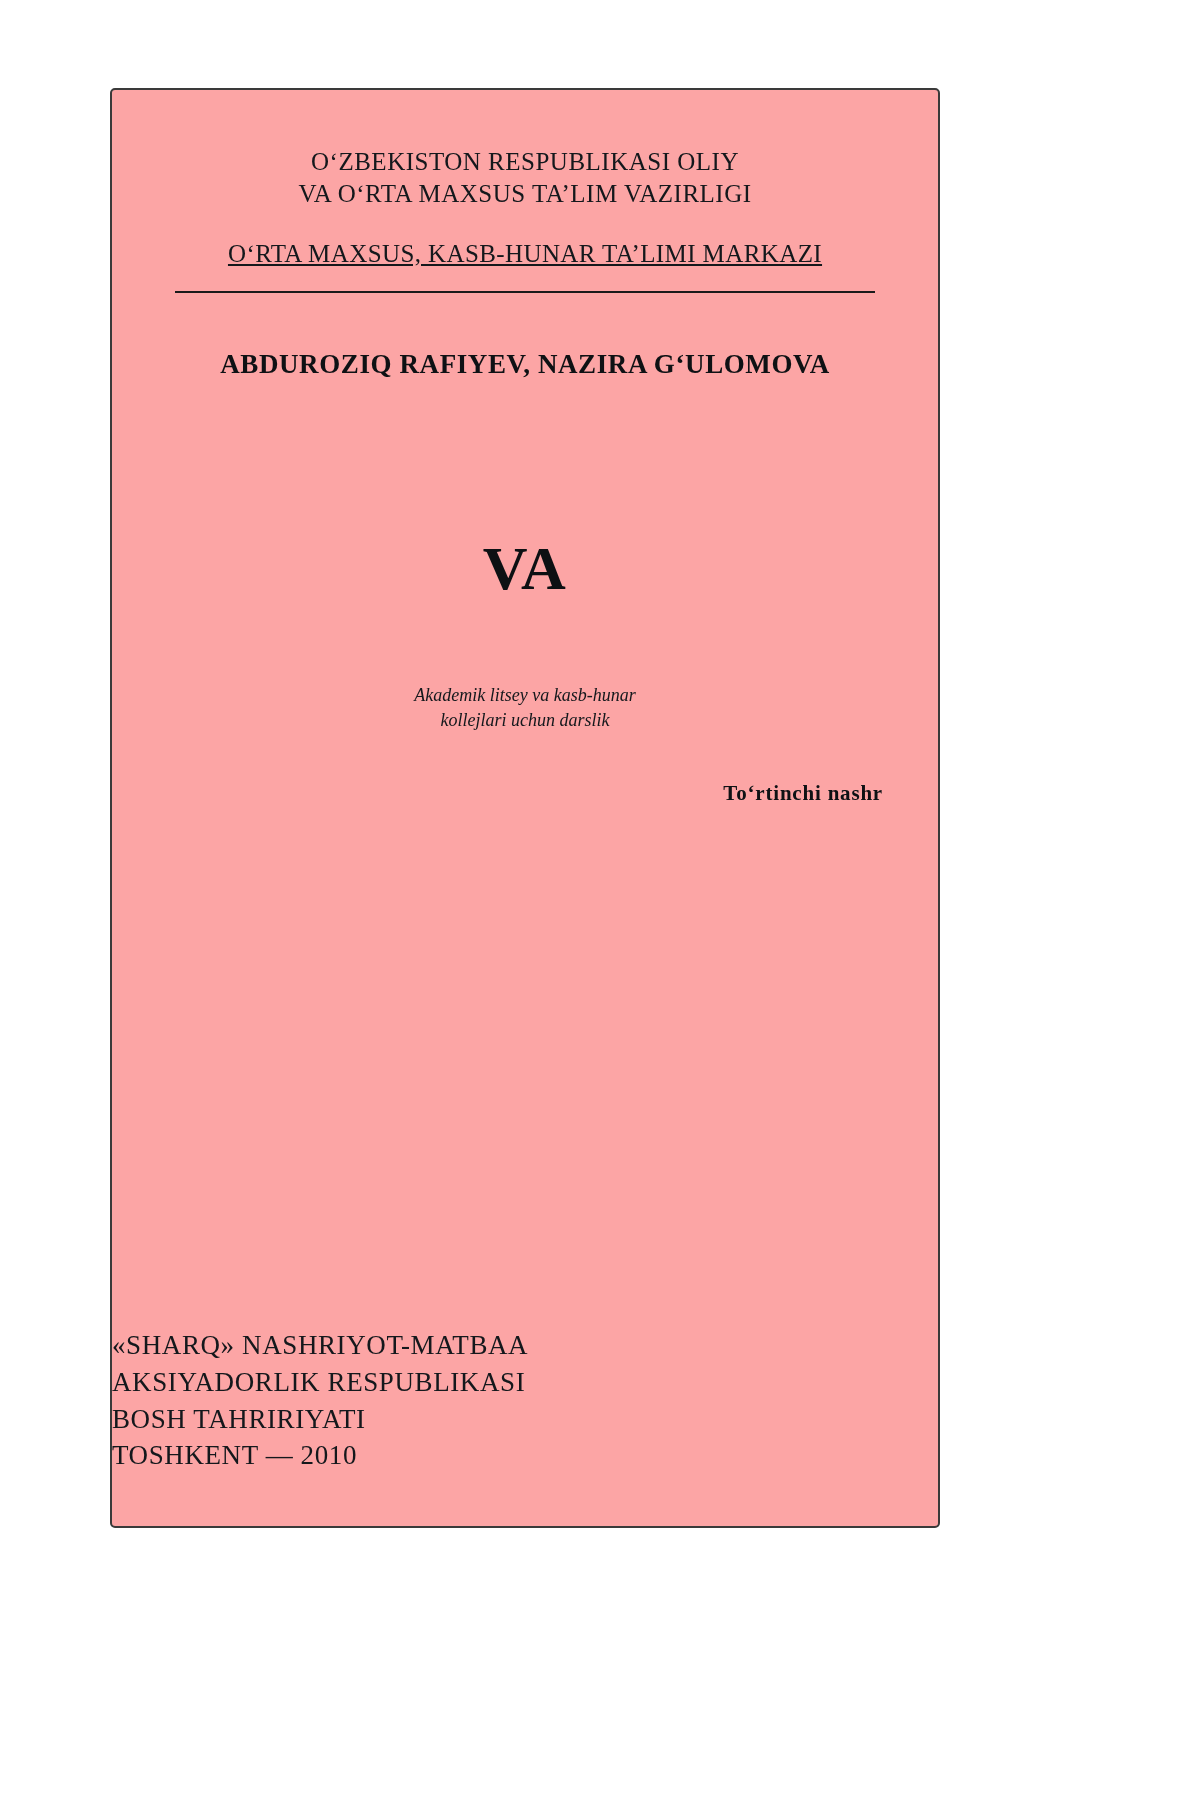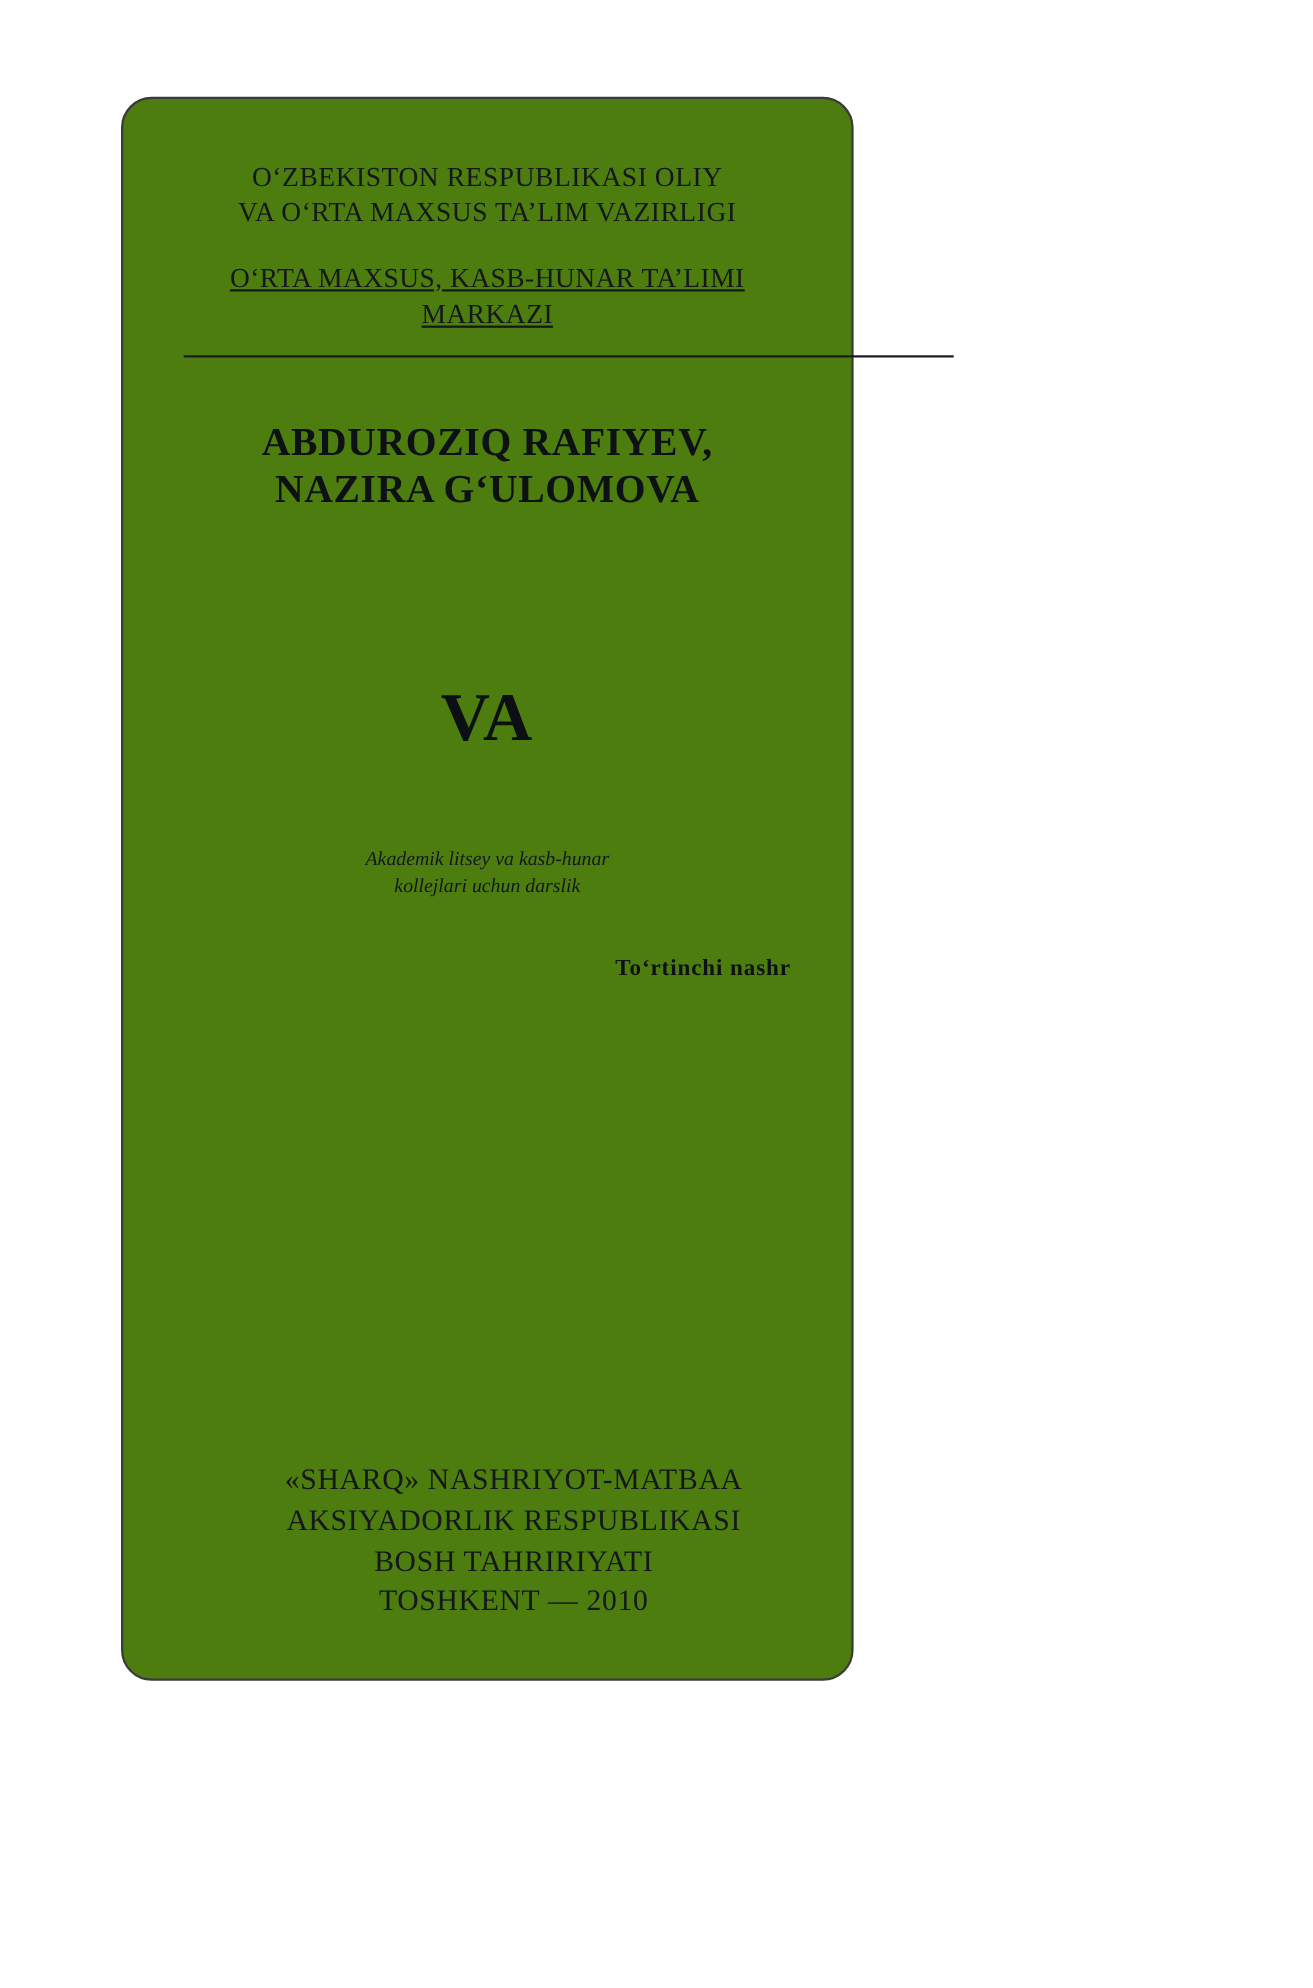--- a/index.html
+++ b/index.html
@@ -12,26 +12,26 @@
     height: 1807px;
     font-family: "Liberation Serif", serif;
     color: #1a1a1a;
     position: relative;
     overflow: hidden;
   }
   .page-frame {
     position: absolute;
     left: 110px;
     top: 88px;
-    width: 666px;
+    width: 830px;
     height: 1440px;
     border: 2px solid #3a3a3a;
-    border-radius: 28px;
+    border-radius: 5px;
     box-sizing: border-box;
-    background: #4d7c0f;
+    background: #fca5a5;
   }
   .inner {
     position: absolute;
     left: 0;
     top: 0;
     width: 100%;
     height: 100%;
     box-sizing: border-box;
     padding: 0 55px;
     display: block;
@@ -54,21 +54,21 @@
     text-decoration: underline;
   }
   .rule {
     width: 700px;
     height: 2px;
     background: #1a1a1a;
     margin: 20px auto 0 auto;
   }
   .authors {
     text-align: center;
-    font-size: 36px;
+    font-size: 27px;
     font-weight: bold;
     letter-spacing: 0.6px;
     margin-top: 56px;
     color: #0e1114;
   }
   .title-block {
     text-align: center;
     margin-top: 152px;
   }
   .title-line {
@@ -92,26 +92,25 @@
     font-weight: bold;
     letter-spacing: 0.8px;
     margin-top: 48px;
     color: #0e1114;
   }
   .publisher {
     position: absolute;
     left: 0;
     right: 0;
     bottom: 52px;
-    text-align: center;
+    text-align: left;
     font-size: 27px;
     line-height: 1.36;
     letter-spacing: 0.6px;
     color: #14181c;
-    padding-left: 48px;
   }
   .publisher div {
     white-space: nowrap;
   }
 </style>
 </head>
 <body>
 
 <div class="page-frame">
   <div class="inner">

